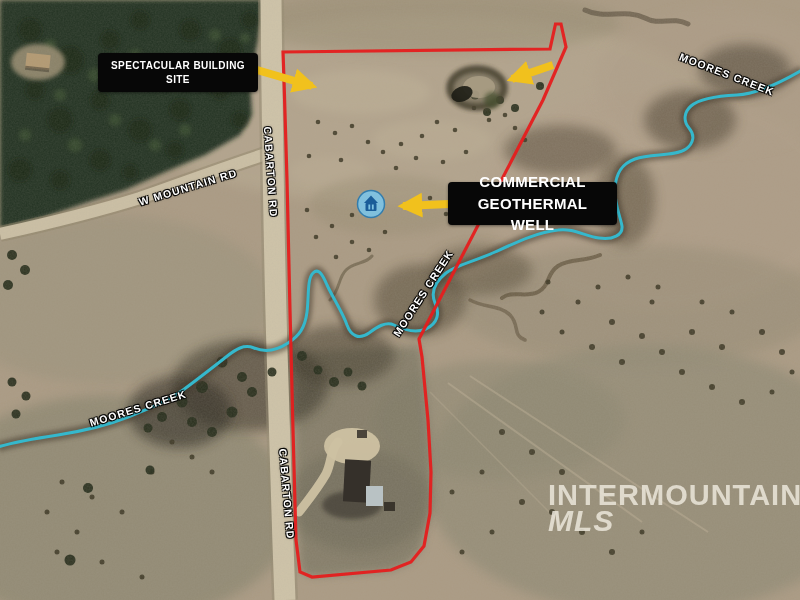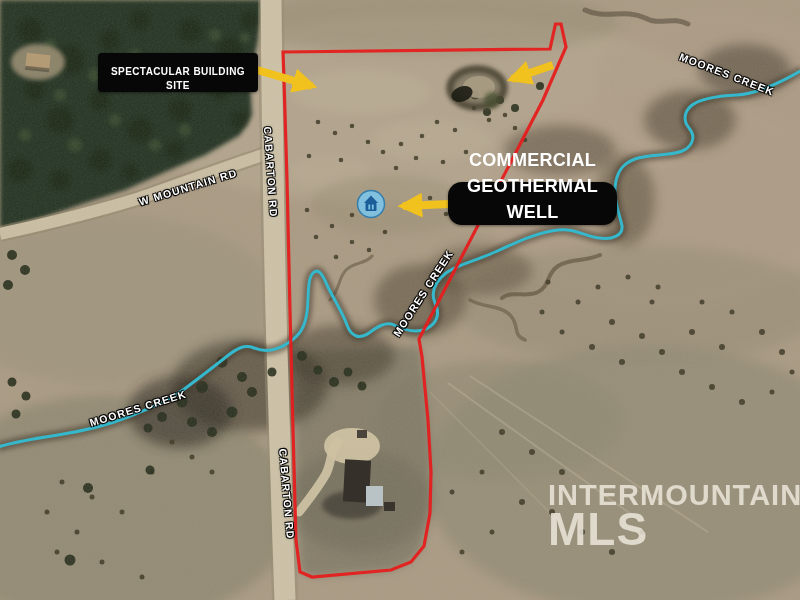--- a/index.html
+++ b/index.html
@@ -14,34 +14,34 @@
     position:absolute;white-space:nowrap;color:#fff;
     font-weight:bold;font-size:10.5px;letter-spacing:1.2px;
     transform:translate(-50%,-50%) rotate(var(--r,0deg));
     text-shadow:-1px -1px 0 rgba(0,0,0,.9),1px -1px 0 rgba(0,0,0,.9),
                 -1px 1px 0 rgba(0,0,0,.9),1px 1px 0 rgba(0,0,0,.9),
                 0 0 3px rgba(0,0,0,.7);
     z-index:3;
   }
   
   .callout{
-    position:absolute;display:flex;align-items:flex-end;justify-content:center;
+    position:absolute;display:flex;align-items:center;justify-content:center;
     background:#070707;color:#fff;text-align:center;border-radius:4px;
     font-weight:bold;font-size:10px;letter-spacing:.4px;line-height:1.35;
     box-shadow:0 1px 3px rgba(0,0,0,.45);
     z-index:4;padding:0 4px;box-sizing:border-box;
   }
-  .callout.big{font-size:18px;line-height:1.45;letter-spacing:.3px;padding:0 12px;border-radius:14px;}
+  .callout.big{font-size:15px;line-height:1.45;letter-spacing:.3px;padding:0 12px;}
   
   .wm{
     position:absolute;left:548px;top:481px;width:252px;text-align:left;
     color:rgba(235,230,219,.85);line-height:1;z-index:5;pointer-events:none;
   }
   .wm .l1{font-size:29px;font-weight:700;letter-spacing:1px;}
-  .wm .l2{font-size:46px;font-weight:700;margin-top:-4px;letter-spacing:1px;}
+  .wm .l2{font-size:30px;font-weight:700;font-style:italic;margin-top:-4px;letter-spacing:1px;}
 </style>
 </head>
 <body>
 
 <div class="stage">
 
   <svg class="map" width="800" height="600" viewBox="0 0 800 600">
     <defs>
       <filter id="b2" x="-30%" y="-30%" width="160%" height="160%">
           <feGaussianBlur stdDeviation="2"></feGaussianBlur>

